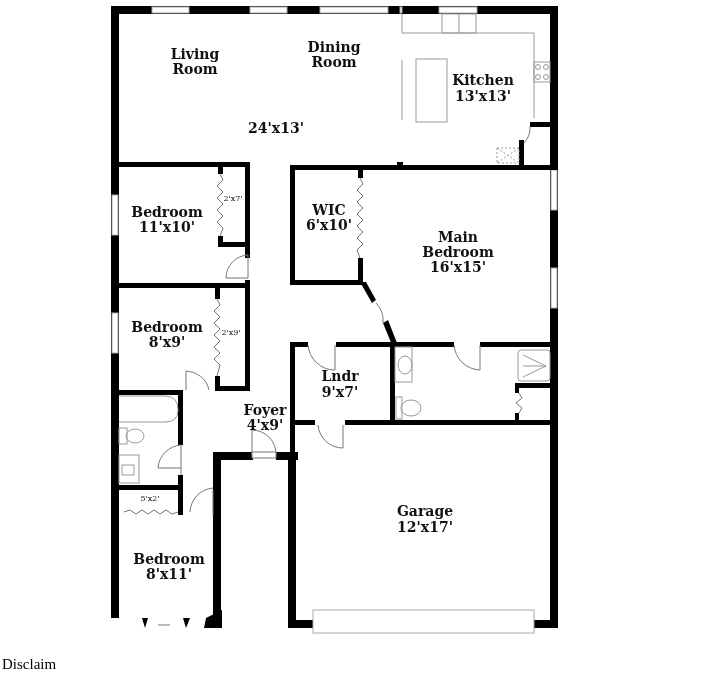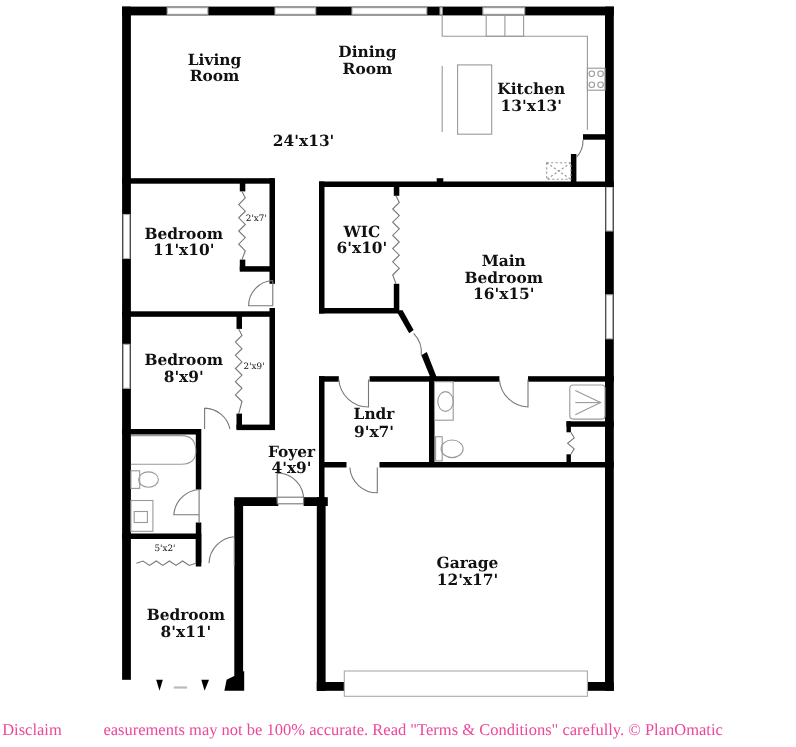--- a/index.html
+++ b/index.html
@@ -1,20 +1,20 @@
 <!DOCTYPE html>
 <html><head>
 <meta charset="utf-8">
 <style>
   html,body{margin:0;padding:0;background:#fff;}
   body{width:724px;height:679px;position:relative;overflow:hidden;font-family:"DejaVu Serif","Liberation Serif",serif;}
   #plan{position:absolute;left:0;top:0;}
   .lbl{font-family:"DejaVu Serif","Liberation Serif",serif;font-weight:bold;fill:#111;text-anchor:middle;}
   .lbl-sm{font-family:"DejaVu Serif","Liberation Serif",serif;fill:#111;text-anchor:middle;font-size:8px;}
-  .disclaimer{position:absolute;left:0;top:656px;width:724px;height:22px;font-family:"Liberation Serif","DejaVu Serif",serif;font-size:15px;color:#ec4899;white-space:nowrap;}
+  .disclaimer{position:absolute;left:0;top:656px;width:724px;height:22px;font-family:"Liberation Serif","DejaVu Serif",serif;font-size:15px;color:#000000;white-space:nowrap;}
   .disclaimer span{position:absolute;top:0;}
 </style>
 </head>
 <body>
 
 <svg id="plan" width="724" height="679" viewBox="0 0 724 679" xmlns="http://www.w3.org/2000/svg">
 
   <g fill="#000">
 
     <rect x="111" y="6" width="447" height="8"></rect>
@@ -222,14 +222,13 @@
     <text class="lbl" font-size="14" x="169" y="564">Bedroom</text>
     <text class="lbl" font-size="14" x="169" y="579">8'x11'</text>
 
     <text class="lbl" font-size="14" x="425" y="516">Garage</text>
     <text class="lbl" font-size="14" x="425" y="532">12'x17'</text>
   </g>
 </svg>
 
 <div class="disclaimer">
   <span style="left:2px;">Disclaim</span>
-  <span style="left:94px;">easurements may not be 100% accurate. Read "Terms &amp; Conditions" carefully. © PlanOmatic</span>
 </div>
 
 </body></html>

